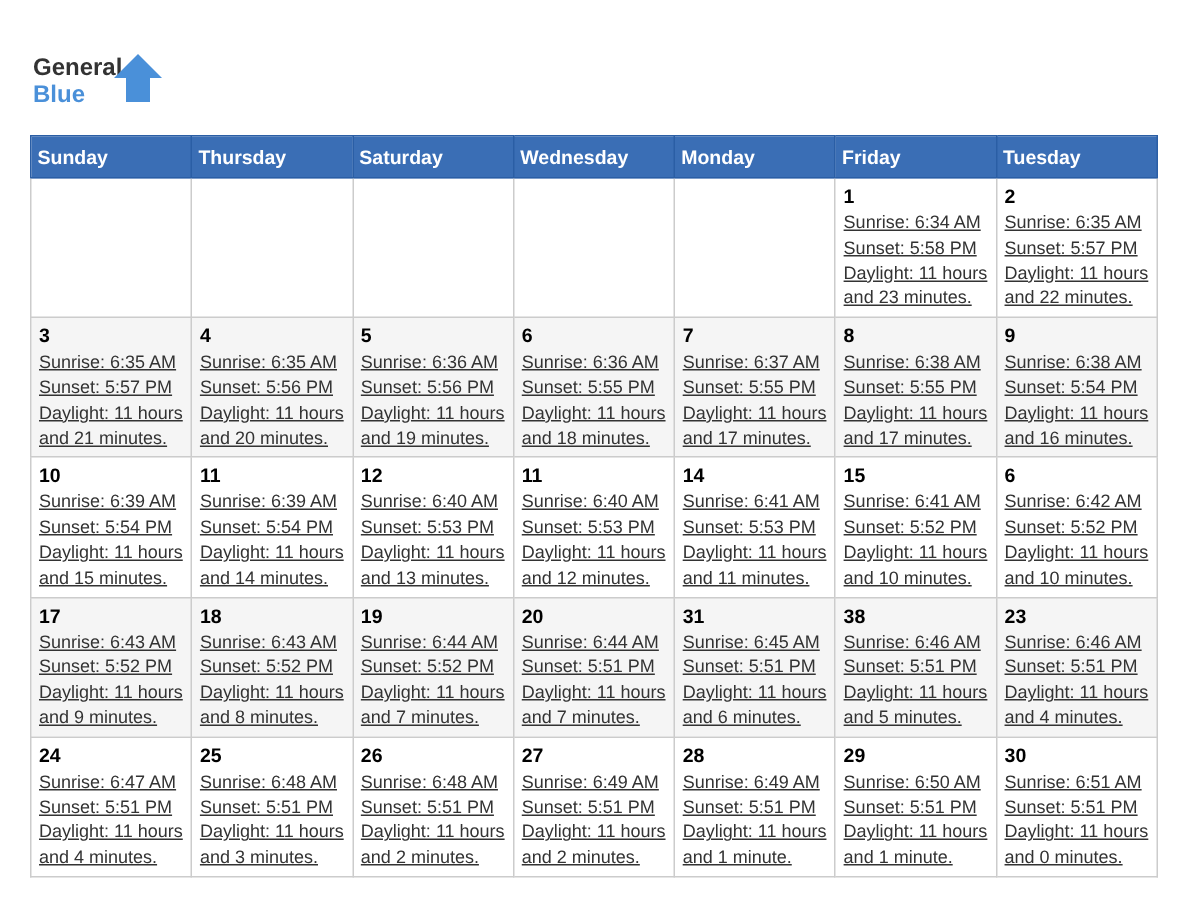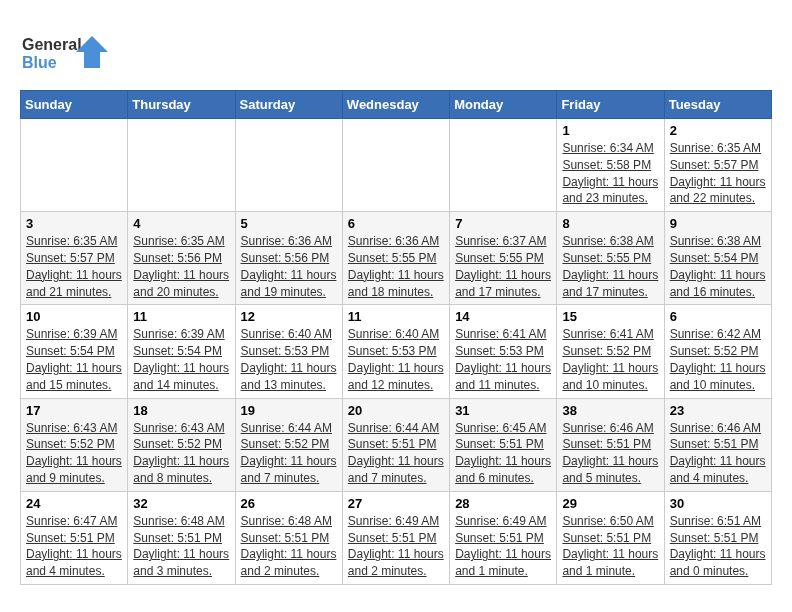--- a/index.html
+++ b/index.html
@@ -208,21 +208,21 @@
           <div class="day-number">23</div>
           <div class="day-info">Sunrise: 6:46 AM<br>Sunset: 5:51 PM<br>Daylight: 11 hours and 4 minutes.</div>
         </td>
       </tr>
       <tr>
         <td>
           <div class="day-number">24</div>
           <div class="day-info">Sunrise: 6:47 AM<br>Sunset: 5:51 PM<br>Daylight: 11 hours and 4 minutes.</div>
         </td>
         <td>
-          <div class="day-number">32</div>
+          <div class="day-number">25</div>
           <div class="day-info">Sunrise: 6:48 AM<br>Sunset: 5:51 PM<br>Daylight: 11 hours and 3 minutes.</div>
         </td>
         <td>
           <div class="day-number">26</div>
           <div class="day-info">Sunrise: 6:48 AM<br>Sunset: 5:51 PM<br>Daylight: 11 hours and 2 minutes.</div>
         </td>
         <td>
           <div class="day-number">27</div>
           <div class="day-info">Sunrise: 6:49 AM<br>Sunset: 5:51 PM<br>Daylight: 11 hours and 2 minutes.</div>
         </td>

